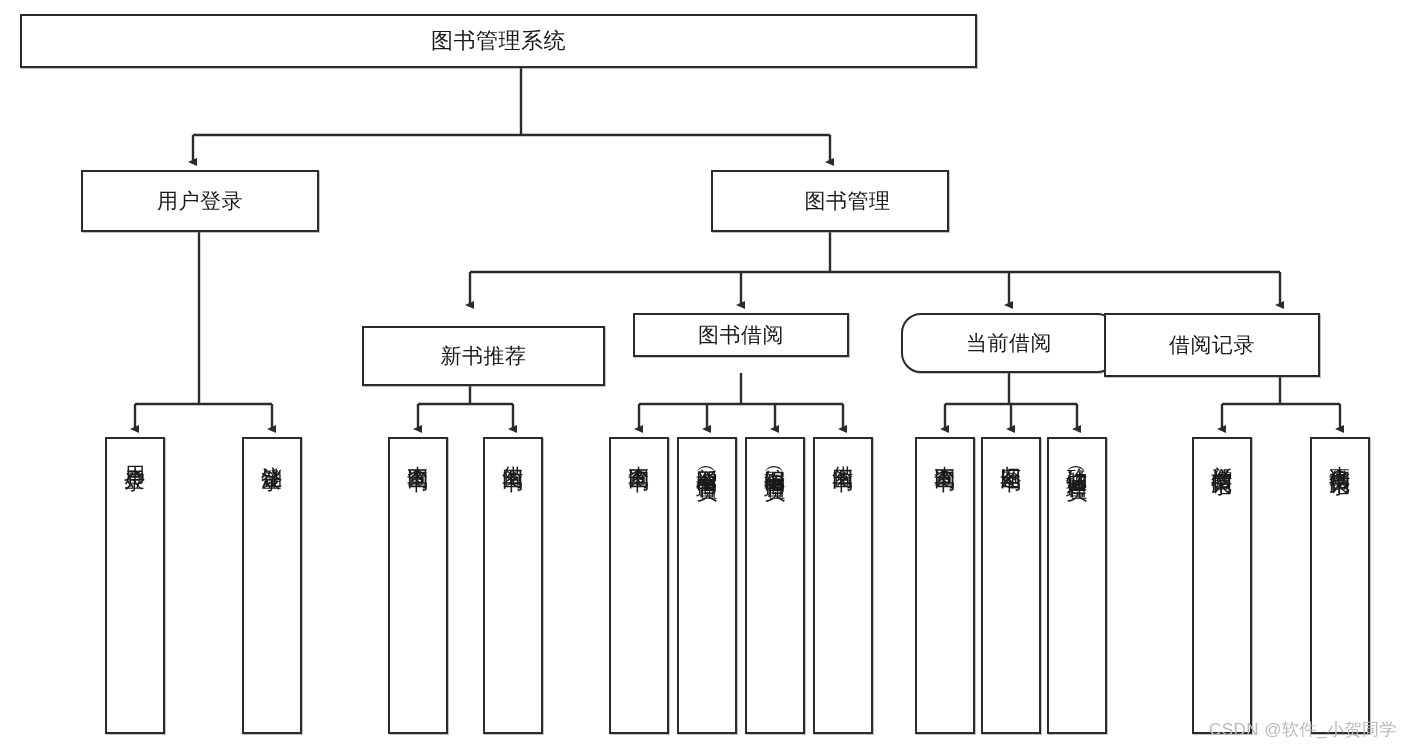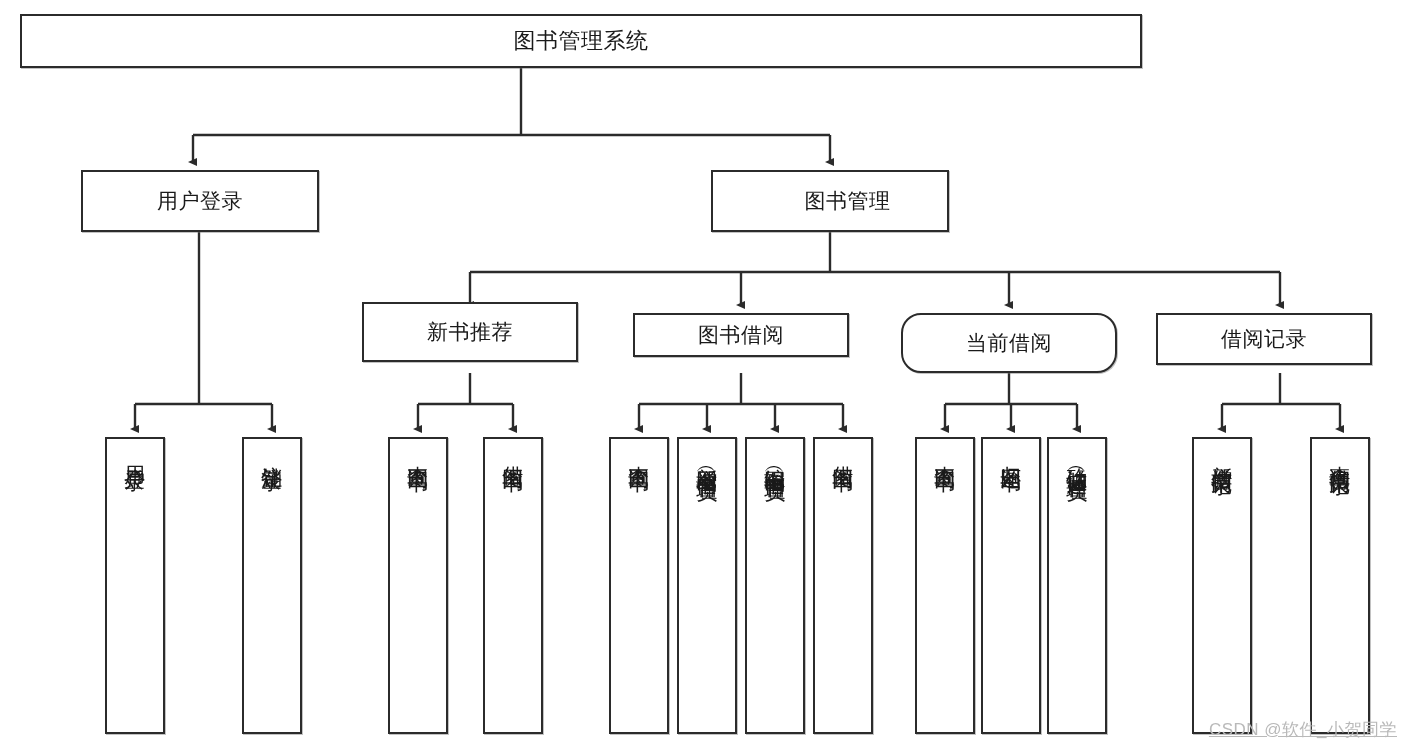--- a/index.html
+++ b/index.html
@@ -67,21 +67,20 @@
   }
   #watermark {
     position: absolute;
     right: 8px;
     bottom: 6px;
     font-size: 17px;
     color: #b9b9b9;
     letter-spacing: 0.5px;
     user-select: none;
     white-space: nowrap;
-    text-decoration: underline;
   }
 </style>
 </head>
 <body>
 
 <div id="canvas">
 
   <svg class="edges" viewBox="0 0 1405 747" xmlns="http://www.w3.org/2000/svg">
     <defs>
       <marker id="arrow" markerWidth="10" markerHeight="10" refX="5" refY="5" orient="auto" markerUnits="userSpaceOnUse">
@@ -125,41 +124,41 @@
       <path d="M1011,404 L1011,429" marker-end="url(#arrow)"></path>
       <path d="M1077,404 L1077,429" marker-end="url(#arrow)"></path>
 
       <path d="M1280,373 L1280,404"></path>
       <path d="M1222,404 L1340,404"></path>
       <path d="M1222,404 L1222,429" marker-end="url(#arrow)"></path>
       <path d="M1340,404 L1340,429" marker-end="url(#arrow)"></path>
     </g>
   </svg>
 
-  <div class="node root horiz" style="left:20px; top:14px; width:1122px; height:54px;align-items:center;">
+  <div class="node root horiz" style="left:20px; top:14px; width:957px; height:54px;align-items:center;">
     <span class="label">图书管理系统</span>
   </div>
 
   <div class="node horiz" style="left:81px; top:170px; width:238px; height:62px;">
     <span class="label">用户登录</span>
   </div>
   <div class="node horiz" style="left:711px; top:170px; width:238px; height:62px;padding-left:35px;">
     <span class="label">图书管理</span>
   </div>
 
-  <div class="node horiz" style="left:362px; top:302px; width:216px; height:60px;align-items:center;">
+  <div class="node horiz" style="left:362px; top:326px; width:243px; height:60px;align-items:center;">
     <span class="label">新书推荐</span>
   </div>
   <div class="node horiz" style="left:633px; top:313px; width:216px; height:44px;">
     <span class="label">图书借阅</span>
   </div>
   <div class="node horiz" style="left:901px; top:313px; width:216px; height:60px;border-radius:20px;">
     <span class="label">当前借阅</span>
   </div>
-  <div class="node horiz" style="left:1156px; top:313px; width:216px; height:52px;">
+  <div class="node horiz" style="left:1104px; top:313px; width:216px; height:64px;">
     <span class="label">借阅记录</span>
   </div>
 
   <div class="node vert" style="left:105px; top:437px; width:60px; height:297px;">
     <span class="label">用户登录</span>
   </div>
   <div class="node vert" style="left:242px; top:437px; width:60px; height:297px;">
     <span class="label">注销登录</span>
   </div>
 

